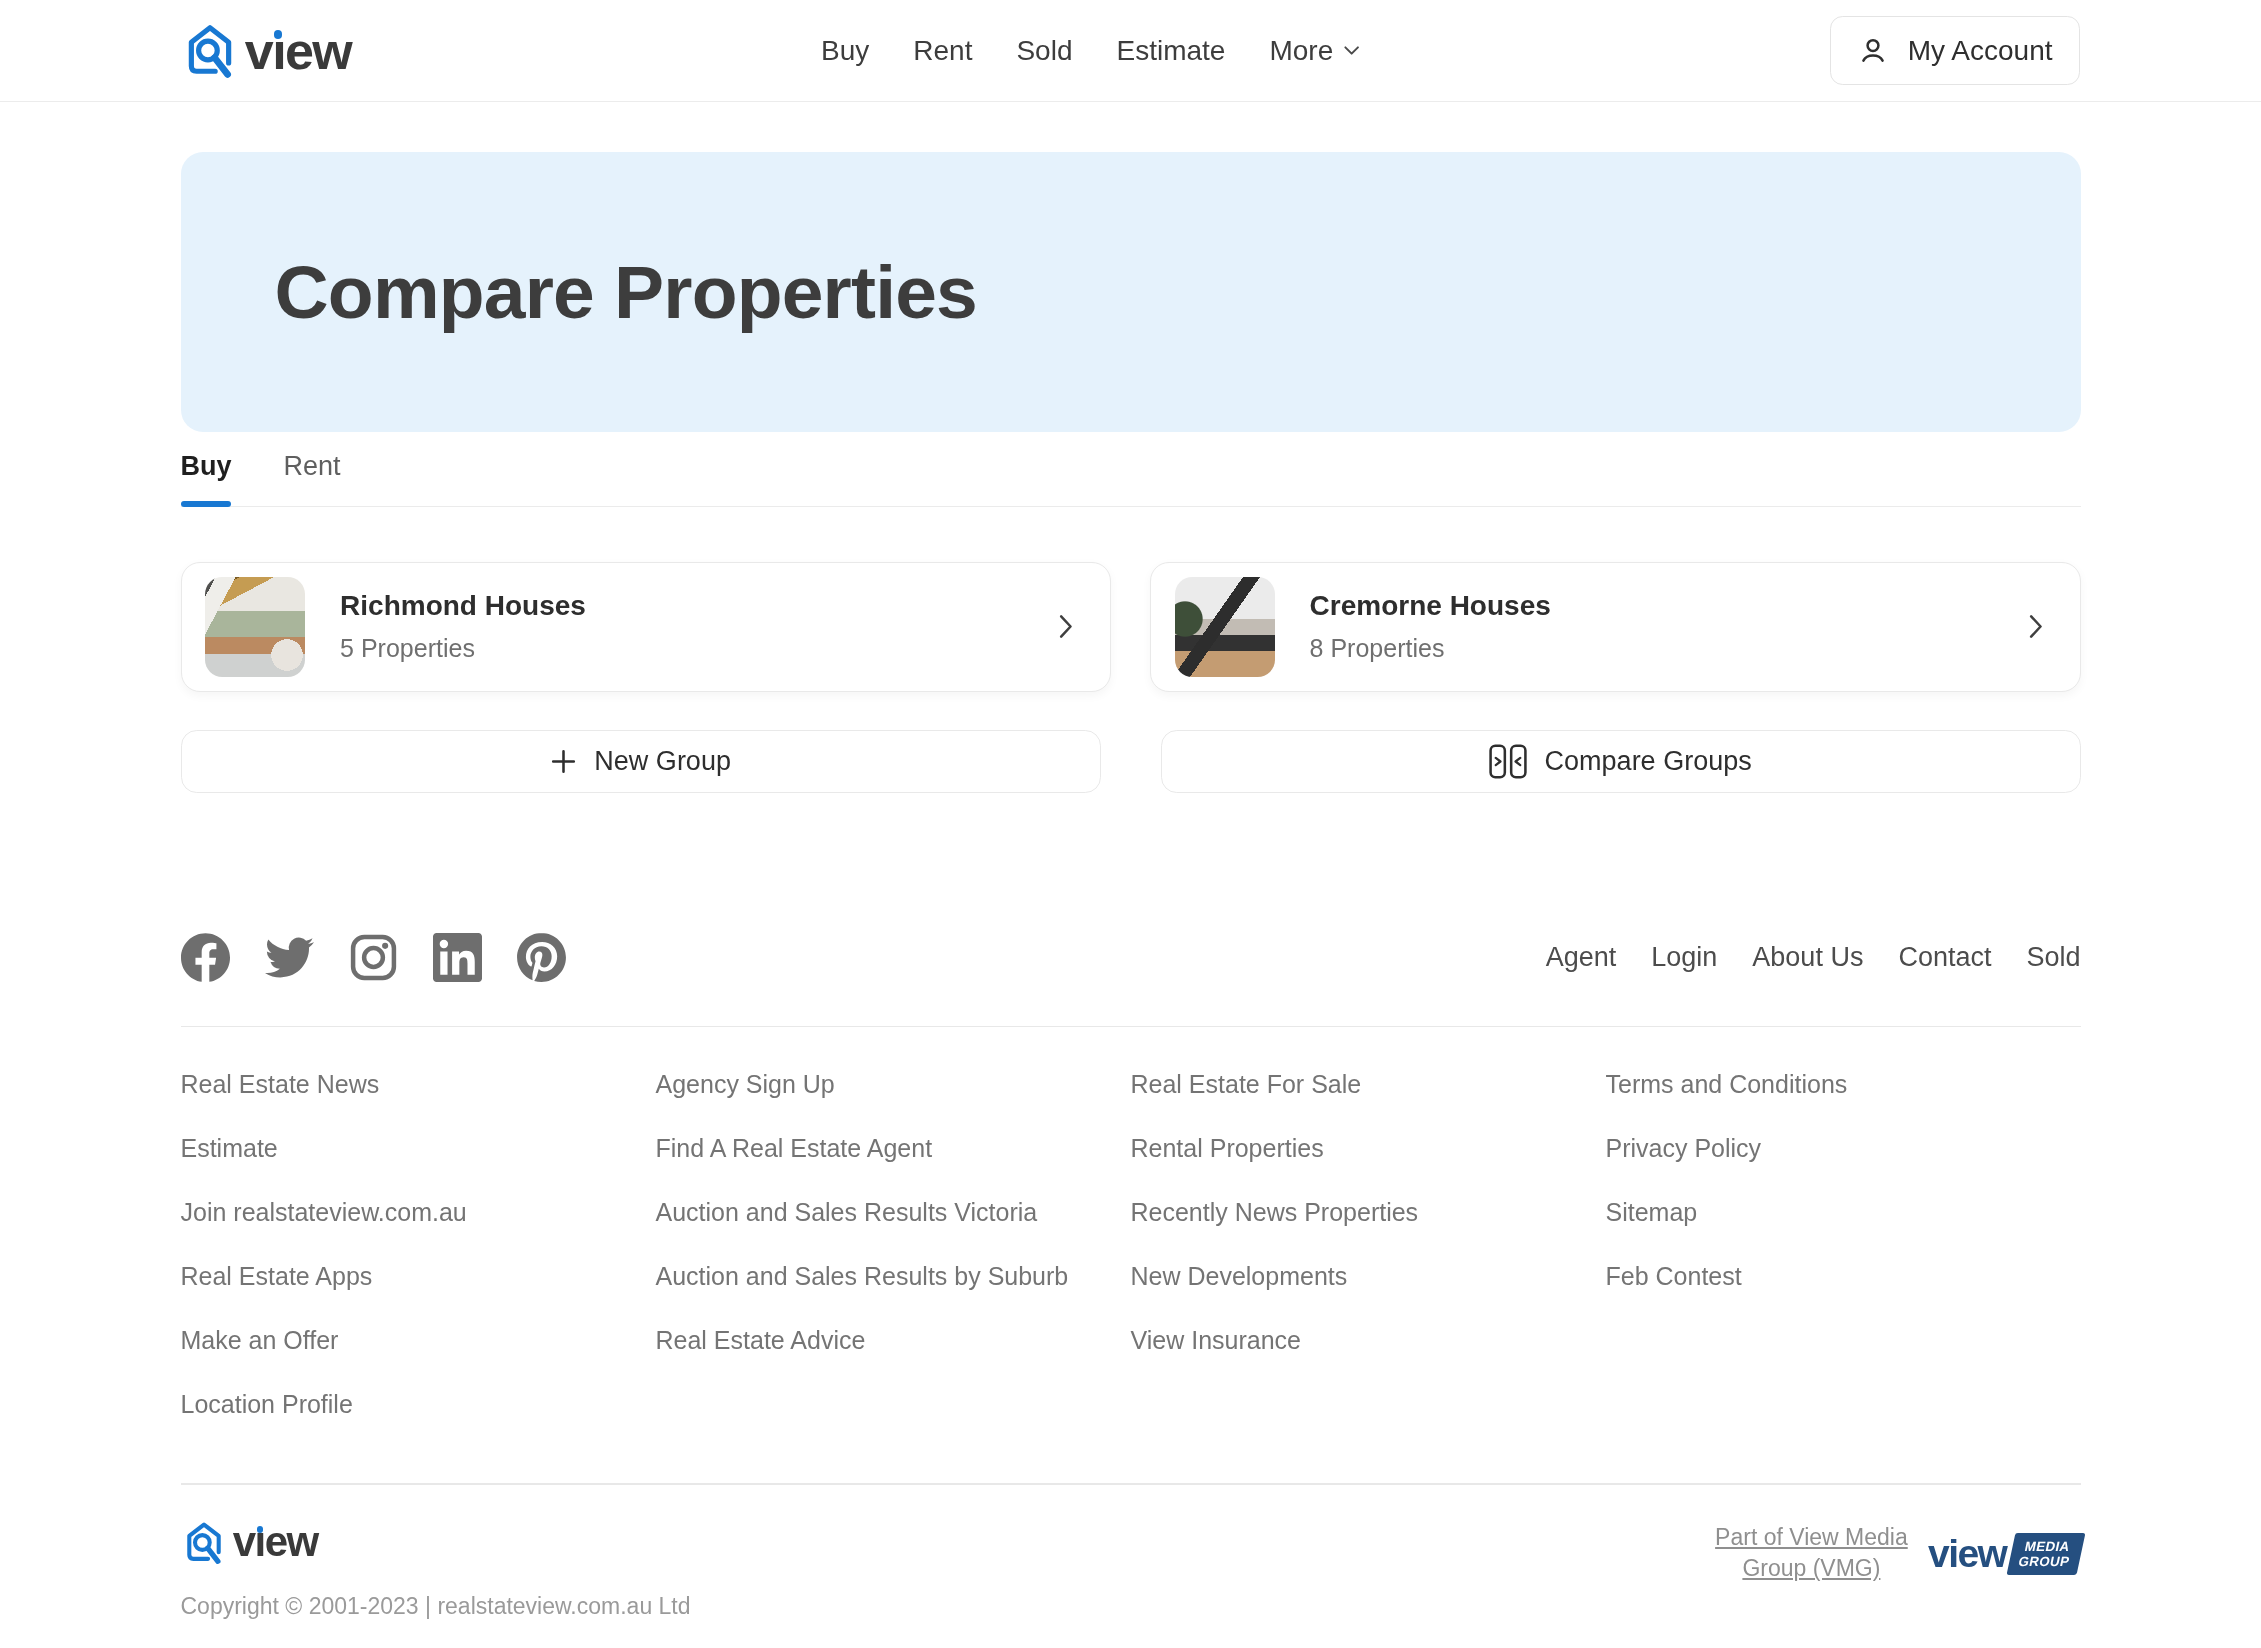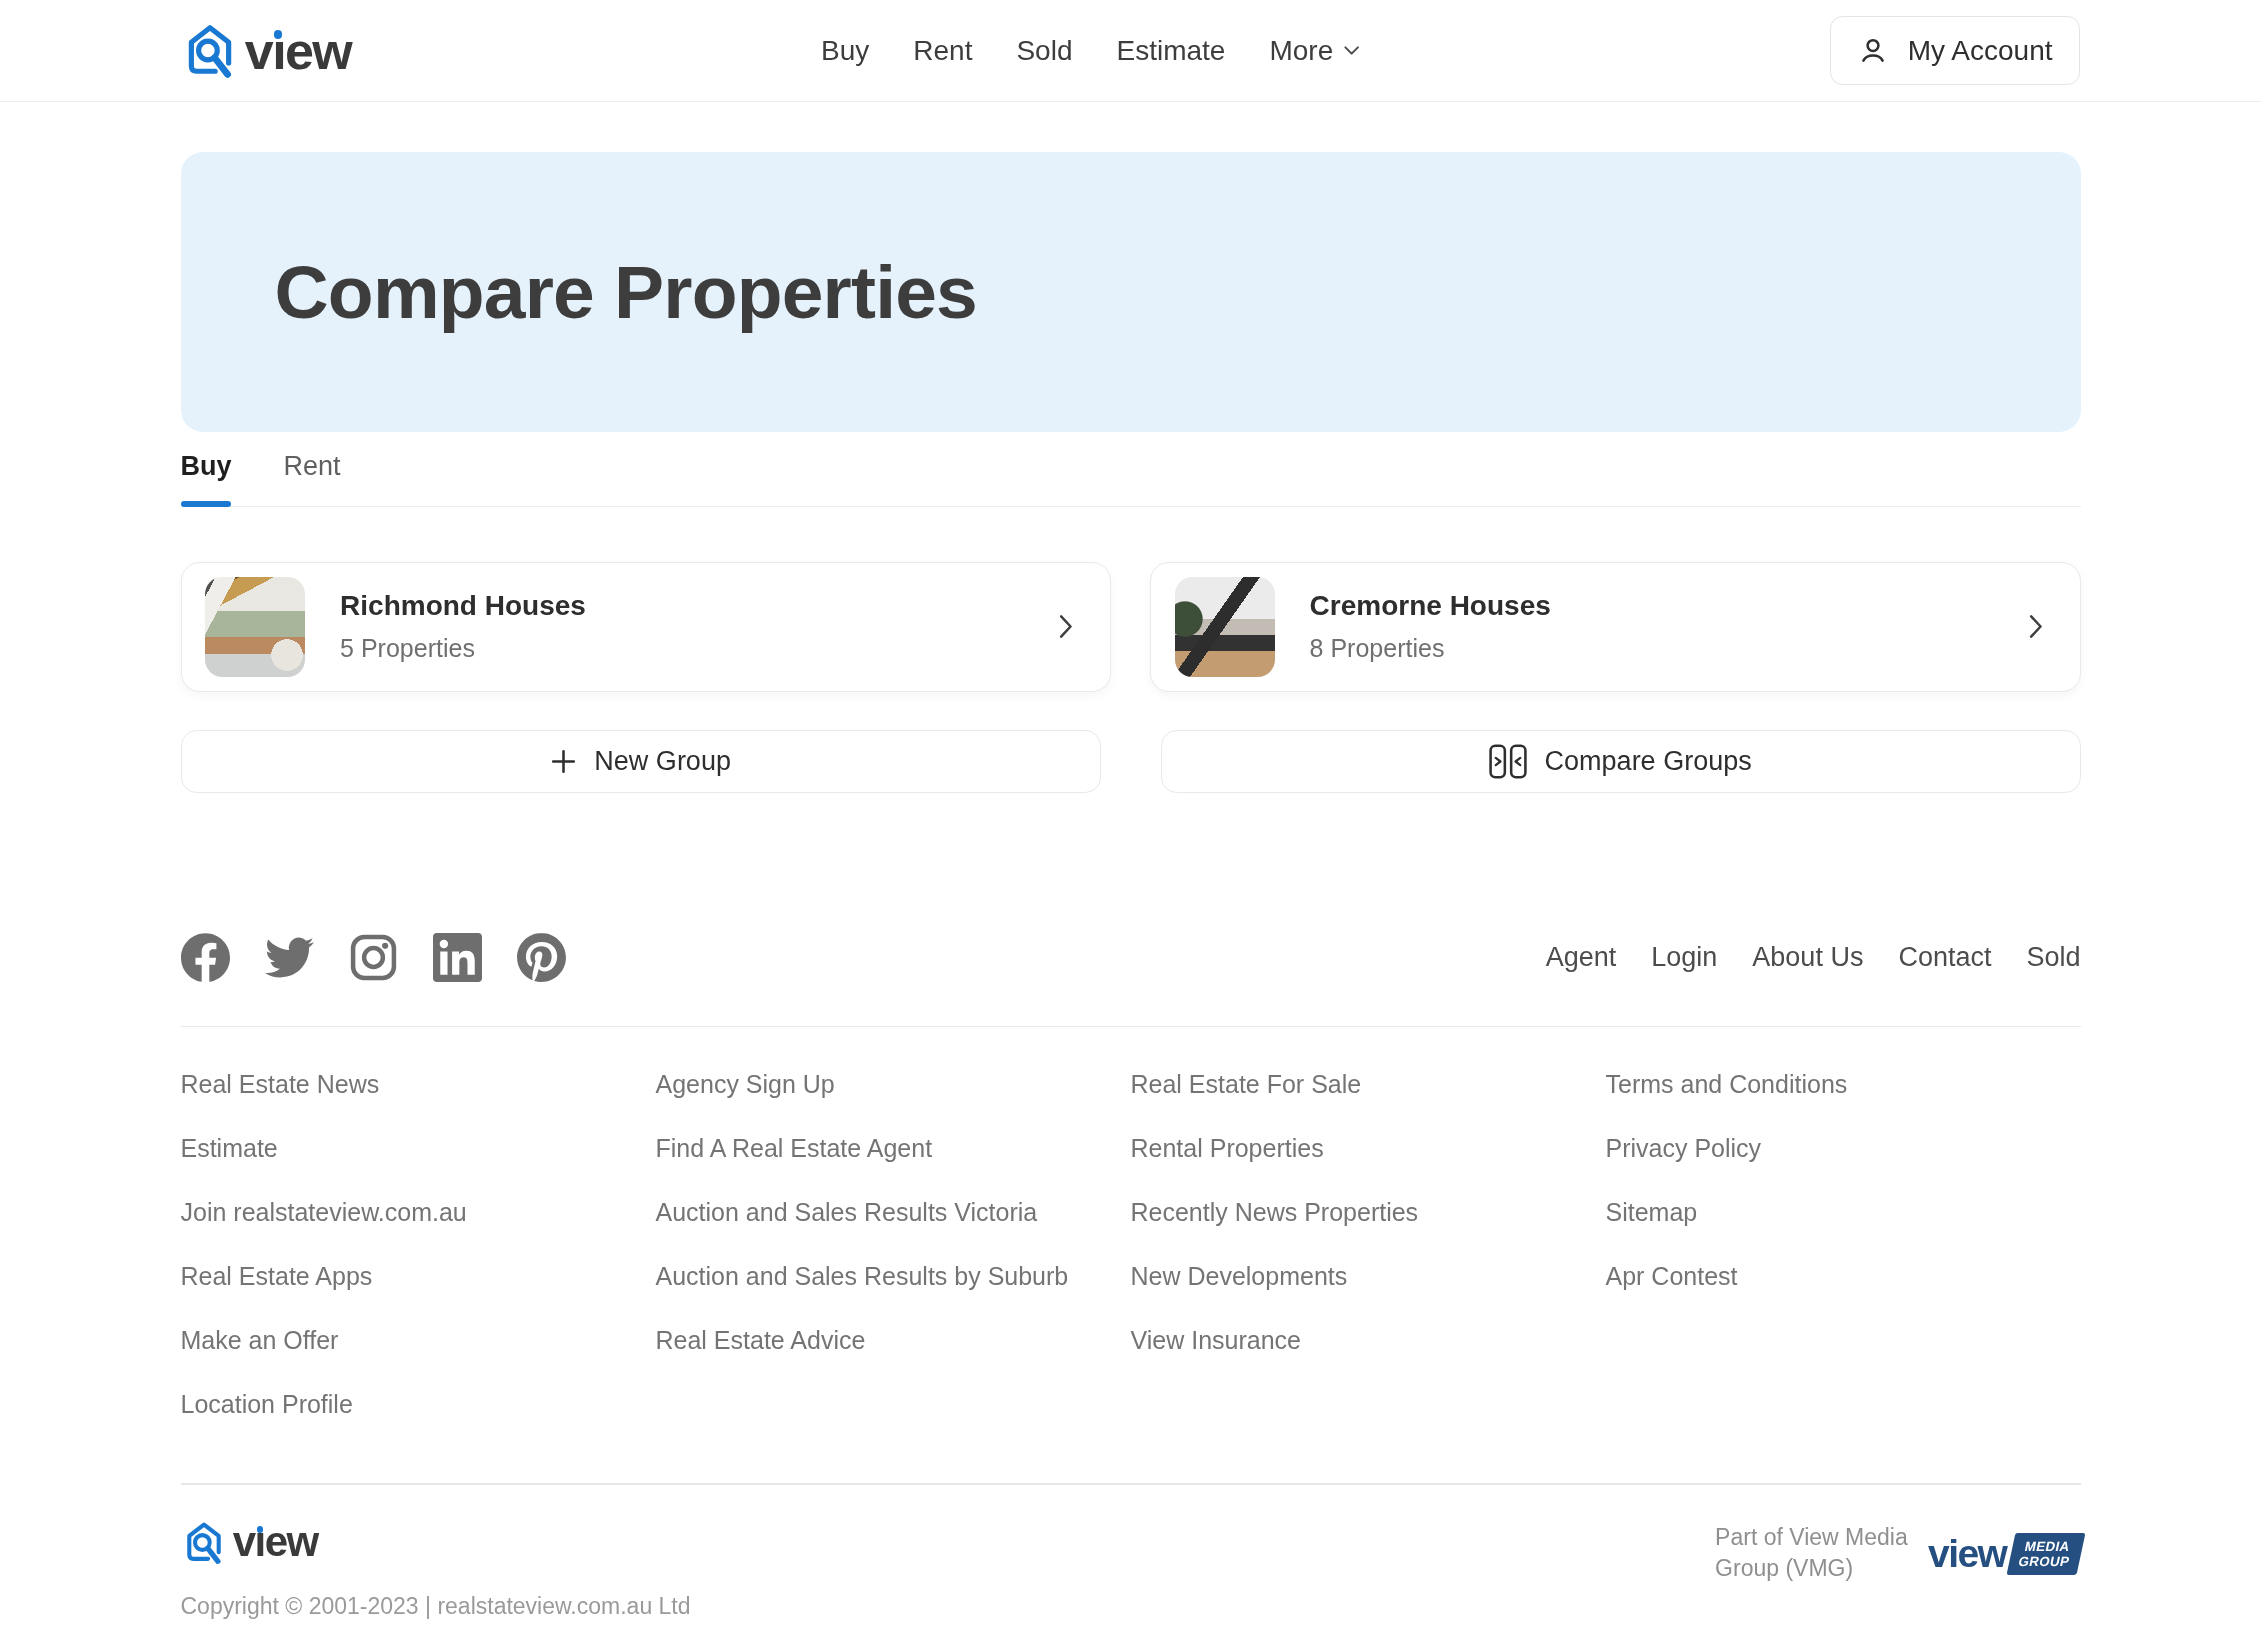--- a/index.html
+++ b/index.html
@@ -74,21 +74,21 @@
   .link-columns { display: grid; grid-template-columns: repeat(4, 1fr); margin-top: 42px; }
   .link-col { display: flex; flex-direction: column; }
   .flink { font-size: 25px; line-height: 31px; color: #747474; margin-bottom: 33px; cursor: pointer; }
 
   .divider-2 { height: 1.6px; background: #e8e8e8; margin-top: 30px; }
 
   .footer-bottom { margin-top: 33px; display: flex; justify-content: space-between; align-items: flex-start; }
   .copyright { margin-top: 26px; font-size: 23px; color: #9a9a9a; }
 
   .vmg { display: flex; align-items: center; gap: 20.4px; margin-top: 4.7px; }
-  .vmg-text { text-align: left; font-size: 23px; line-height: 31px; color: #8f8f8f; }
+  .vmg-text { text-align: center; font-size: 23px; line-height: 31px; color: #8f8f8f; text-decoration: underline; }
   .vmg-logo { display: flex; align-items: center; gap: 4.7px; }
   .vmg-word { font-size: 39px; font-weight: 700; color: #254F80; letter-spacing: -1.6px; line-height: 1; }
   .vmg-badge { background: #254F80; transform: skewX(-12deg); padding: 5.5px 9.4px 6.3px 9.4px; border-radius: 2.4px; }
   .vmg-badge-inner { transform: skewX(12deg); color: #ffffff; font-size: 13.3px; font-weight: 700; line-height: 15px; letter-spacing: 0.4px; text-align: center; }
 </style>
 </head>
 <body>
 
 <div class="header">
   <div class="header-inner">
@@ -250,21 +250,21 @@
       <span class="flink">Real Estate For Sale</span>
       <span class="flink">Rental Properties</span>
       <span class="flink">Recently News Properties</span>
       <span class="flink">New Developments</span>
       <span class="flink">View Insurance</span>
     </div>
     <div class="link-col">
       <span class="flink">Terms and Conditions</span>
       <span class="flink">Privacy Policy</span>
       <span class="flink">Sitemap</span>
-      <span class="flink">Apr Contest</span>
+      <span class="flink">Feb Contest</span>
     </div>
   </div>
 
   <div class="divider-2"></div>
 
   <div class="footer-bottom">
     <div>
       <div class="vlogo logo-sm">
         <svg width="46" height="49" viewBox="0 0 56 60">
           <path d="M46 42 V22 L28 8 L10 22 V45 Q10 50 15 50 H33" fill="none" stroke="#1878D2" stroke-width="5" stroke-linecap="round" stroke-linejoin="round"></path>

